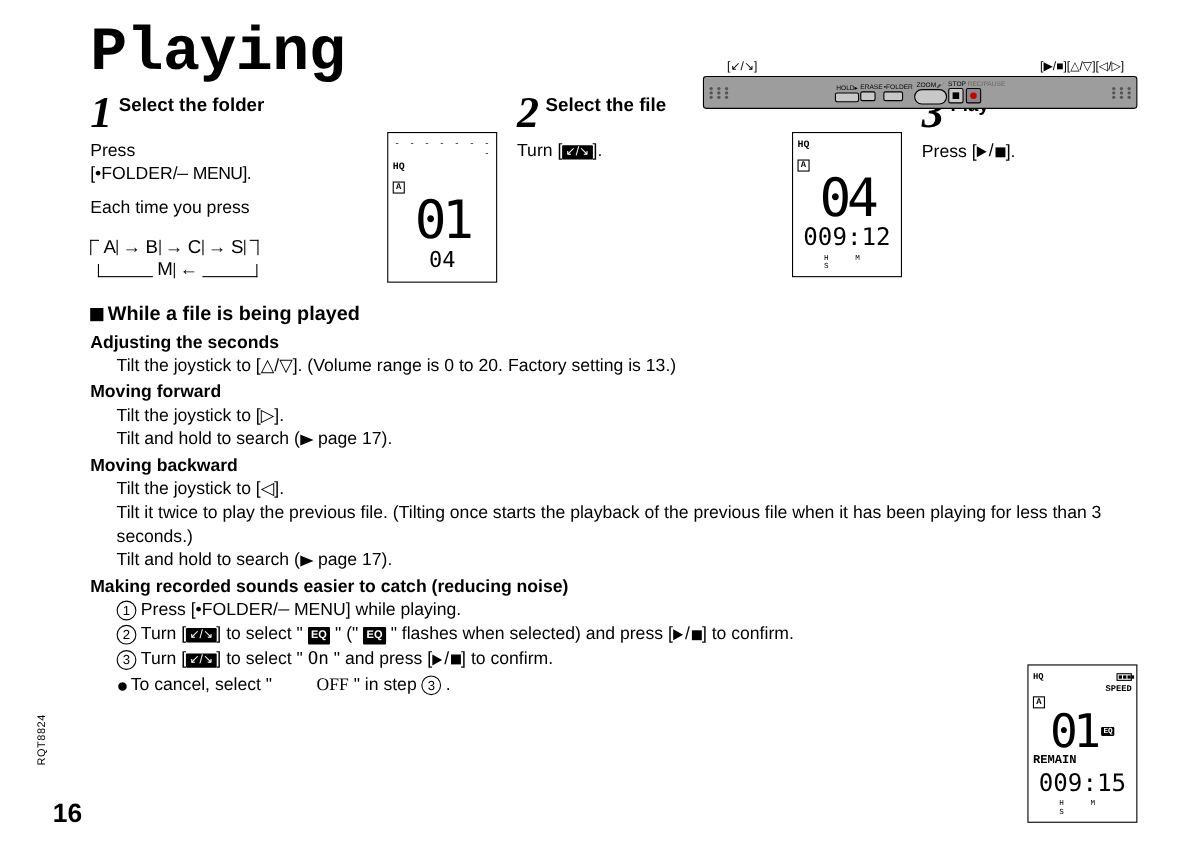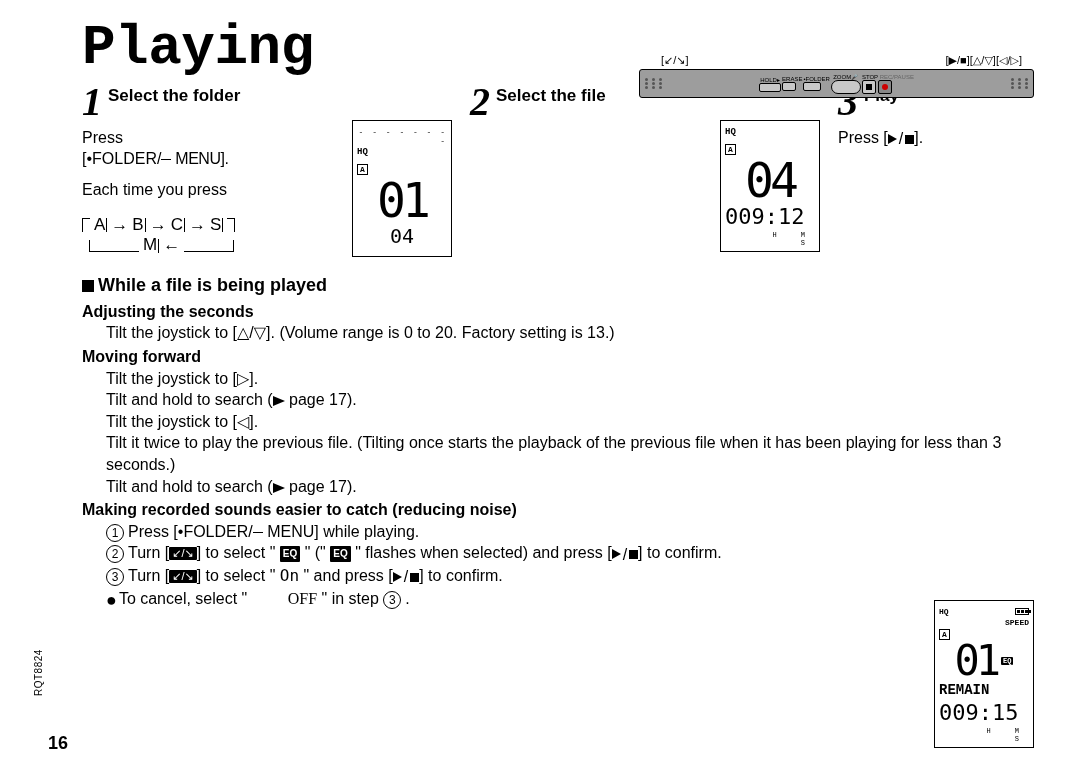--- a/index.html
+++ b/index.html
@@ -98,29 +98,29 @@
     display: flex;
     flex-direction: column;
     gap: 2px;
     background: #fff;
   }
   .lcd .dots { font-size:8px; letter-spacing:2px; text-align:right; }
   .lcd .row-small { font-size: 9px; font-weight:bold; letter-spacing:0; }
   .lcd .folder-box { border:1px solid #000; display:inline-block; padding:0 2px; font-size:8px; font-weight:bold; }
   .lcd .big { font-family: monospace; font-size: 48px; text-align:center; line-height:0.9; letter-spacing:-4px; font-weight:300; }
   .lcd .mid { font-family: monospace; font-size: 20px; text-align:center; letter-spacing:0; }
-  .lcd .time { font-family: monospace; font-size: 22px; letter-spacing:0; }
-  .lcd .hms { font-size:7px; text-align:right; letter-spacing:10px; margin-left:24px; }
+  .lcd .time { font-family: monospace; font-size: 22px; text-align:center; letter-spacing:0; }
+  .lcd .hms { font-size:7px; text-align:left; letter-spacing:10px; margin-left:24px; }
   .lcd .row-flex { display:flex; justify-content:space-between; font-size:8px; font-weight:bold; align-items:center; }
   .lcd .batt { width:14px; height:7px; border:1px solid #000; position:relative; }
   .lcd .batt:after { content:""; position:absolute; right:-3px; top:1px; width:2px; height:3px; background:#000; }
   .lcd .batt .seg { position:absolute; top:1px; bottom:1px; width:3px; background:#000; }
   .lcd .batt .s1{left:1px}.lcd .batt .s2{left:5px}.lcd .batt .s3{left:9px}
   .lcd .eq-box { background:#000; color:#fff; font-size:7px; padding:0 2px; font-weight:bold; border-radius:1px; }
-  .lcd .remain { font-size:14px; font-weight:bold; }
+  .lcd .remain { font-size:11px; font-weight:bold; }
 
   
   .cycle {
     margin-top: 14px;
     font-size: 17px;
     font-weight: normal;
   }
   .cycle-row1 { display:flex; align-items:center; gap:4px; }
   .cycle-row2 { display:flex; align-items:center; justify-content:center; gap:4px; margin-left:6px; }
   .fbox { display:inline-flex; align-items:center; }
@@ -173,21 +173,21 @@
     width:0;height:0;
     border-top:5px solid transparent;
     border-bottom:5px solid transparent;
     border-left:12px solid #000;
     vertical-align:-1px;
   }
   .page-num {
     position:absolute;
     left:48px;
     bottom:12px;
-    font-size:18px;
+    font-size:24px;
     font-weight:bold;
   }
   .doc-id {
     position:absolute;
     left:44px;
     bottom:70px;
     font-size:10px;
     transform: rotate(-90deg);
     transform-origin: left bottom;
     letter-spacing:0.5px;
@@ -376,20 +376,23 @@
       </div>
     </div>
 
     <div class="step2">
       <div class="step-head">
         <div class="step-num">2</div>
         <div class="step-title">Select the file</div>
       </div>
       <div class="step-row">
         <div class="step-text step-body">
+          <div>
+            <span>Turn [</span><span class="jog-icon">↙/↘</span><span>].</span>
+          </div>
         </div>
         <div class="lcd">
           <div class="row-small"><span>HQ</span></div>
           <div><span class="folder-box">A</span></div>
           <div class="big seg7">04</div>
           <div class="time seg7">009:12</div>
           <div class="hms">H   M   S</div>
         </div>
       </div>
     </div>
@@ -415,20 +418,21 @@
 
     <div class="sub">Adjusting the seconds</div>
     <div class="indent">Tilt the joystick to [△/▽]. (Volume range is 0 to 20. Factory setting is 13.)</div>
 
     <div class="sub">Moving forward</div>
     <div class="indent">Tilt the joystick to [▷].</div>
     <div class="indent">
       <span>Tilt and hold to search (</span><span class="icon-arrow-right"></span><span> page 17).</span>
     </div>
 
+    <div class="sub">Moving backward</div>
     <div class="indent">Tilt the joystick to [◁].</div>
     <div class="indent">Tilt it twice to play the previous file. (Tilting once starts the playback of the previous file when it has been playing for less than 3 seconds.)</div>
     <div class="indent">
       <span>Tilt and hold to search (</span><span class="icon-arrow-right"></span><span> page 17).</span>
     </div>
 
     <div class="sub">Making recorded sounds easier to catch (reducing noise)</div>
     <div class="indent">
       <span class="circ-num">1</span><span>Press [•FOLDER/</span><span class="minus"></span><span> MENU] while playing.</span>
     </div>

